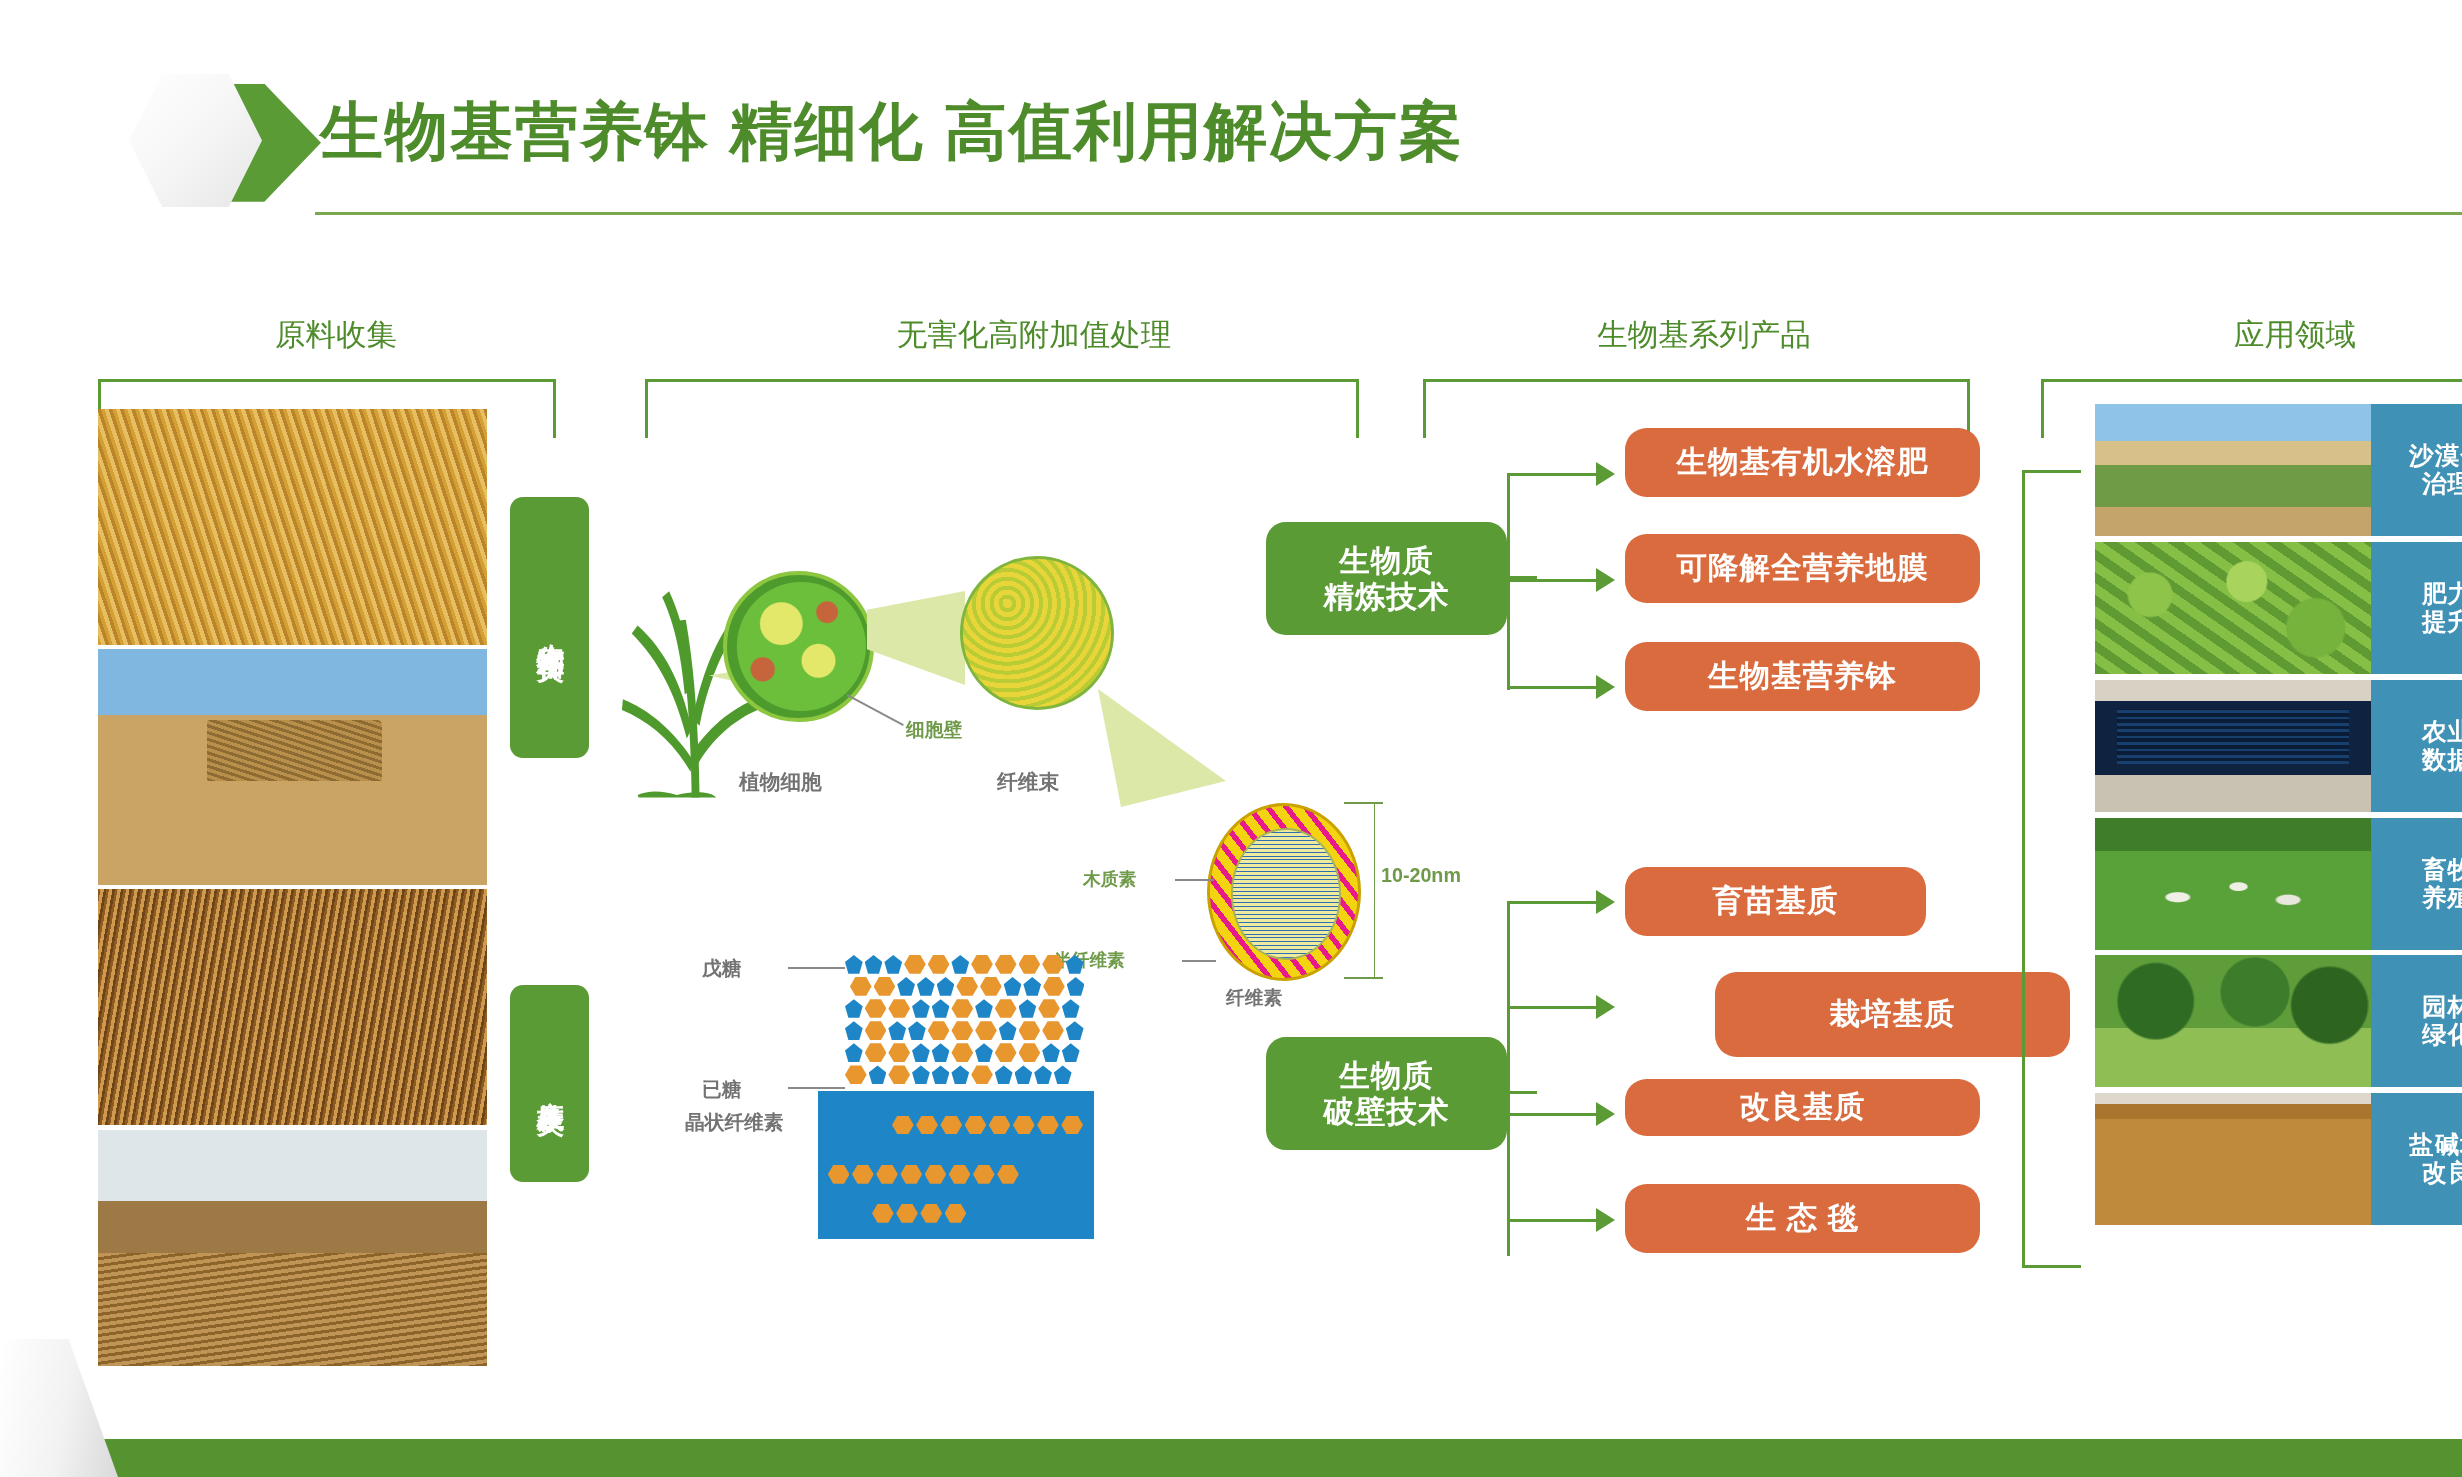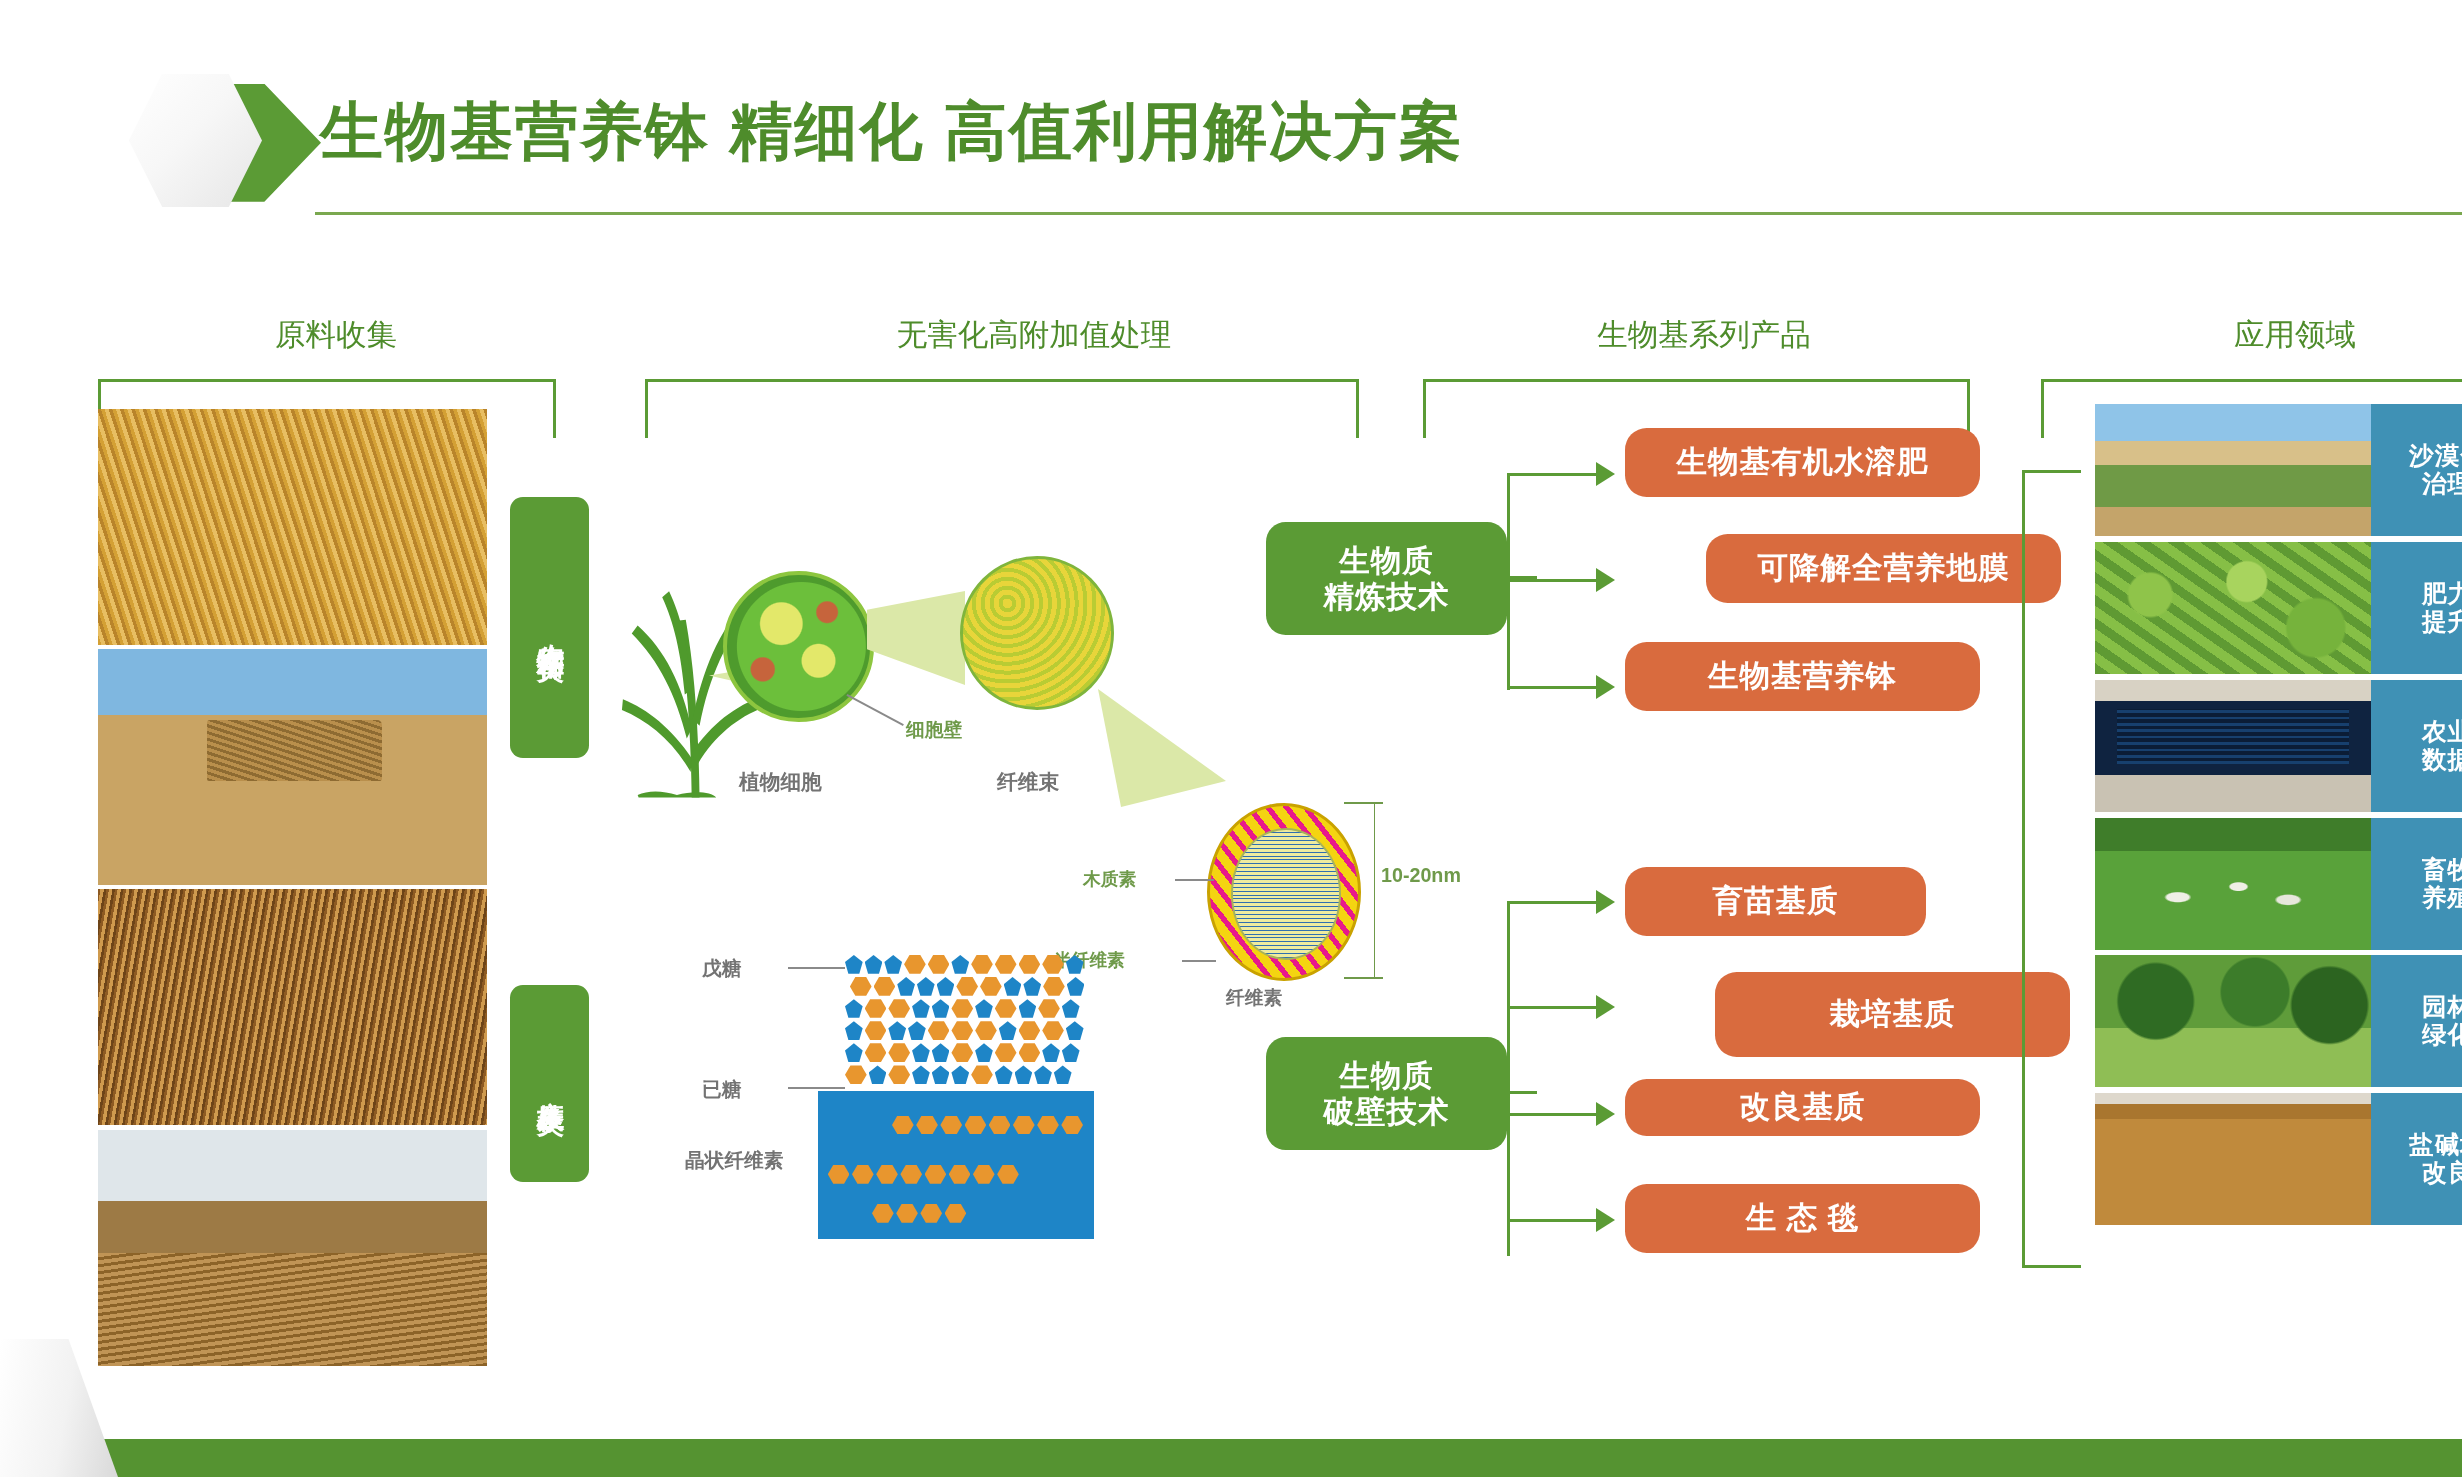--- a/index.html
+++ b/index.html
@@ -285,21 +285,21 @@
       <i class="pent"></i>
       <i class="pent"></i>
       <i class="hexo"></i>
       <i class="pent"></i>
       <i class="pent"></i>
       <i class="pent"></i>
       <i class="pent"></i>
     </div>
 </div>
 
-<div class="lbl lbl-dark" style="left:685px;top:1147px;font-size:19.7px;">晶状纤维素</div>
+<div class="lbl lbl-dark" style="left:685px;top:1109px;font-size:19.7px;">晶状纤维素</div>
 <div class="cryst" style="left:818px;top:1091px;width:276px;height:148px;">
   <div class="cryst-row" style="left:74px;top:24.6px;">
       <i class="hexo"></i>
       <i class="hexo"></i>
       <i class="hexo"></i>
       <i class="hexo"></i>
       <i class="hexo"></i>
       <i class="hexo"></i>
       <i class="hexo"></i>
       <i class="hexo"></i>
@@ -334,21 +334,21 @@
 <div class="connline" style="left:1507px;top:473px;width:3.4px;height:217px;"></div>
 <div class="connline" style="left:1507px;top:576px;width:29.5px;height:3.4px;"></div>
 <div class="connline" style="left:1507px;top:473px;width:89px;height:3.4px;"></div>
 <div class="connline" style="left:1507px;top:579px;width:89px;height:3.4px;"></div>
 <div class="connline" style="left:1507px;top:686px;width:89px;height:3.4px;"></div>
 <div class="arrow" style="left:1596px;top:462px;"></div>
 <div class="arrow" style="left:1596px;top:568px;"></div>
 <div class="arrow" style="left:1596px;top:675px;"></div>
 
 <div class="prod" style="left:1625px;top:428px;width:355px;height:69px;">生物基有机水溶肥</div>
-<div class="prod" style="left:1706px;top:534px;width:355px;height:69px;">可降解全营养地膜</div>
+<div class="prod" style="left:1625px;top:534px;width:355px;height:69px;">可降解全营养地膜</div>
 <div class="prod" style="left:1625px;top:642px;width:355px;height:69px;">生物基营养钵</div>
 
 <div class="connline" style="left:1507px;top:901px;width:3.4px;height:355px;"></div>
 <div class="connline" style="left:1507px;top:1091px;width:29.5px;height:3.4px;"></div>
 <div class="connline" style="left:1507px;top:901px;width:89px;height:3.4px;"></div>
 <div class="connline" style="left:1507px;top:1006px;width:89px;height:3.4px;"></div>
 <div class="connline" style="left:1507px;top:1113px;width:89px;height:3.4px;"></div>
 <div class="connline" style="left:1507px;top:1219px;width:89px;height:3.4px;"></div>
 <div class="arrow" style="left:1596px;top:890px;"></div>
 <div class="arrow" style="left:1596px;top:995px;"></div>

